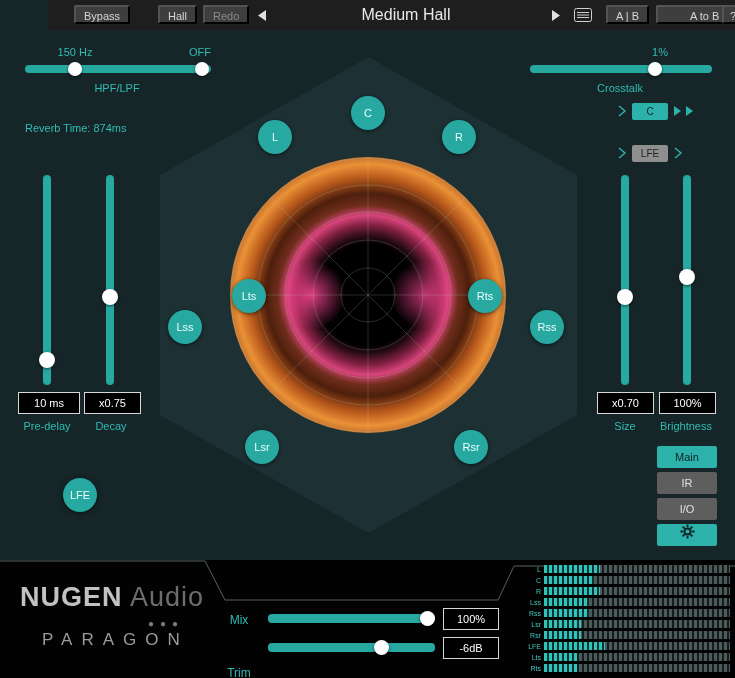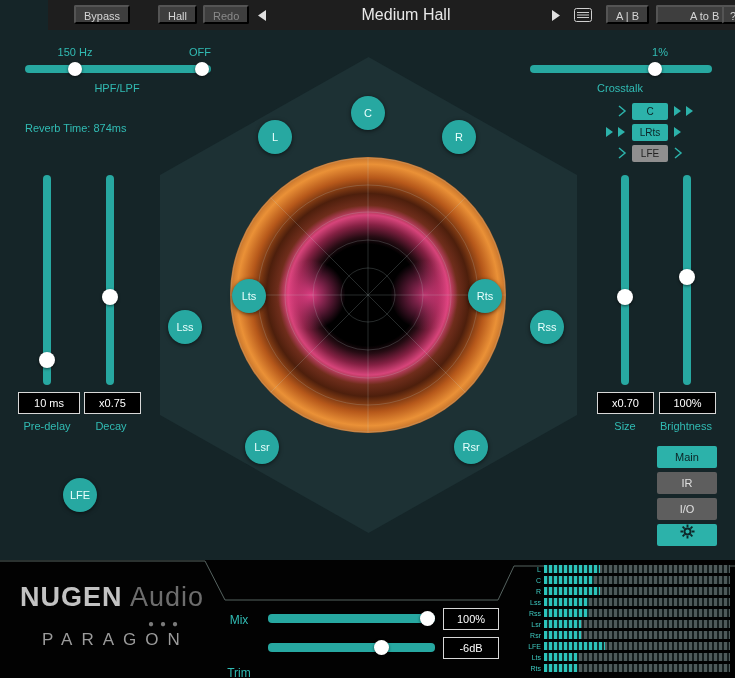--- a/index.html
+++ b/index.html
@@ -173,36 +173,20 @@
       <button class="route-btn on">C</button>
       <span class="chev right">
         <svg width="12" height="14" viewBox="0 0 12 14">
             <path d="M2 2 L9 7 L2 12 Z" fill="#2cb2aa"></path>
           </svg>
         <svg width="12" height="14" viewBox="0 0 12 14">
             <path d="M2 2 L9 7 L2 12 Z" fill="#2cb2aa"></path>
           </svg>
       </span>
     </div>
-    <div class="route-row" style="top:93px;">
-      <span class="chev left">
-        <svg width="12" height="14" viewBox="0 0 12 14">
-            <path d="M2 2 L9 7 L2 12 Z" fill="#2cb2aa"></path>
-          </svg>
-        <svg width="12" height="14" viewBox="0 0 12 14">
-            <path d="M2 2 L9 7 L2 12 Z" fill="#2cb2aa"></path>
-          </svg>
-      </span>
-      <button class="route-btn on">LRts</button>
-      <span class="chev right">
-        <svg width="12" height="14" viewBox="0 0 12 14">
-            <path d="M2 2 L9 7 L2 12 Z" fill="#2cb2aa"></path>
-          </svg>
-      </span>
-    </div>
     <div class="route-row" style="top:114px;">
       <span class="chev left">
         <svg width="12" height="14" viewBox="0 0 12 14">
             <path d="M3 2 L9 7 L3 12" fill="none" stroke="#2cb2aa" stroke-width="1.5"></path>
           </svg>
       </span>
       <button class="route-btn off">LFE</button>
       <span class="chev right">
         <svg width="12" height="14" viewBox="0 0 12 14">
             <path d="M3 2 L9 7 L3 12" fill="none" stroke="#2cb2aa" stroke-width="1.5"></path>

